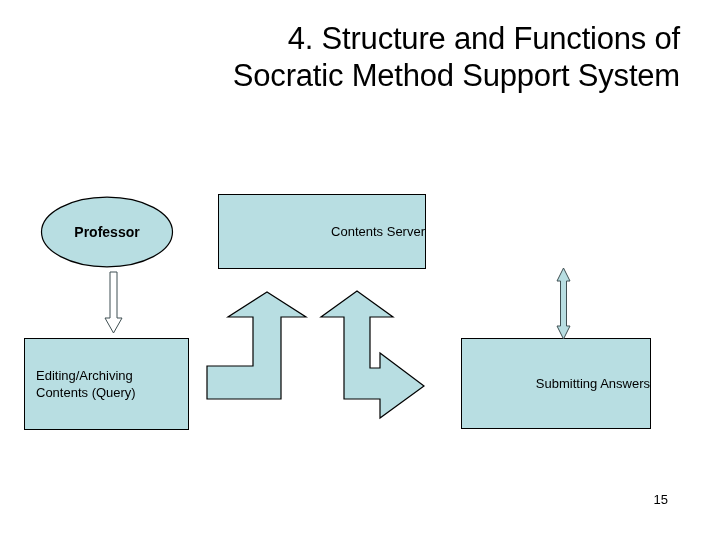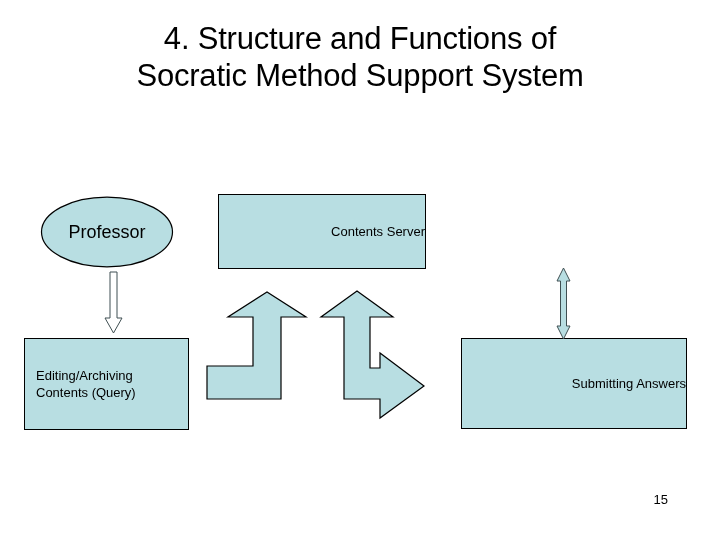--- a/index.html
+++ b/index.html
@@ -16,21 +16,21 @@
     font-family: "Liberation Sans", sans-serif;
     color: #000000;
   }
 
   
   #title {
     position: absolute;
     left: 40px;
     top: 20px;
     width: 640px;
-    text-align: center;
+    text-align: right;
     font-size: 31px;
     line-height: 37px;
     font-weight: normal;
     color: #000000;
     letter-spacing: -0.2px;
   }
 
   
   .node-label {
     font-size: 13px;
@@ -68,21 +68,21 @@
   }
   #editing-box {
     left: 24px;
     top: 338px;
     width: 165px;
     height: 92px;
   }
   #submitting-box {
     left: 461px;
     top: 338px;
-    width: 226px;
+    width: 190px;
     height: 91px;
   }
 
   
   .ellipse-wrap {
     position: absolute;
   }
   .ellipse-wrap svg {
     display: block;
     position: absolute;
@@ -91,23 +91,24 @@
   }
   .ellipse-label {
     position: absolute;
     left: 0;
     top: 0;
     width: 100%;
     height: 100%;
     display: flex;
     align-items: center;
     justify-content: center;
-    font-size: 18px;
+    font-size: 14px;
     color: #000000;
     text-align: center;
+    font-weight: bold;
   }
   #professor-ellipse {
     left: 40px;
     top: 196px;
     width: 134px;
     height: 72px;
   }
   #students-ellipse {
     left: 478px;
     top: 200px;

